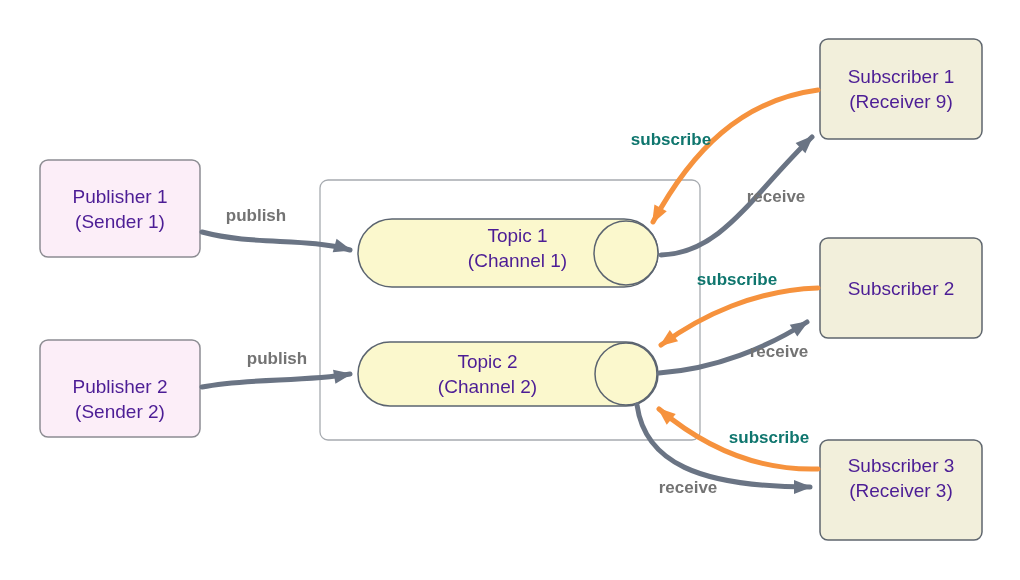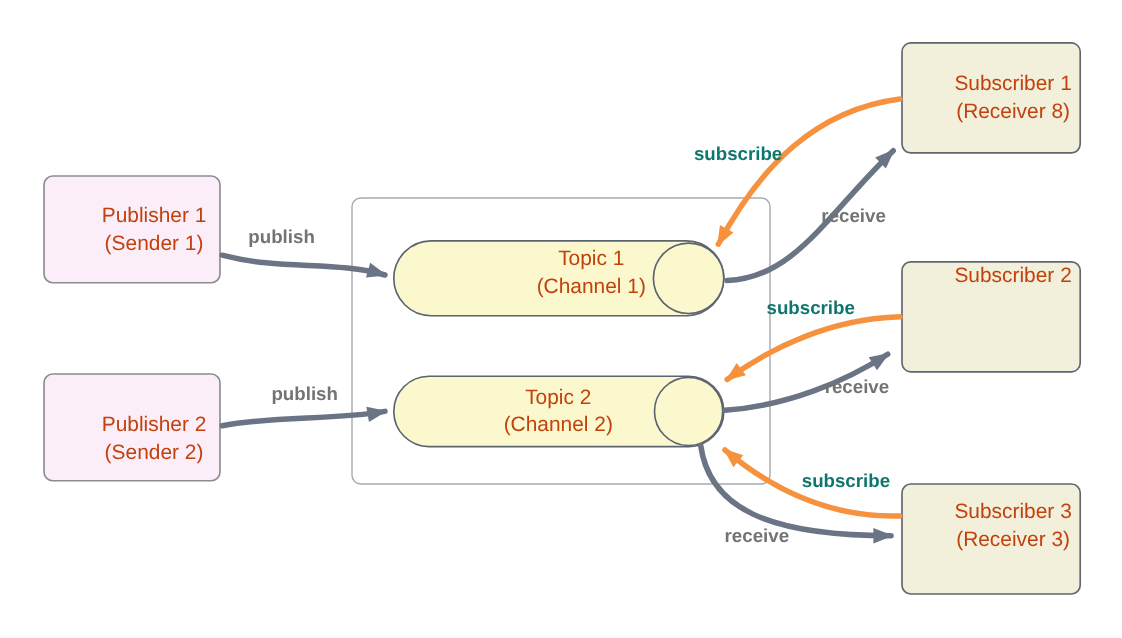--- a/index.html
+++ b/index.html
@@ -22,23 +22,22 @@
   }
   .node-label {
     position: absolute;
     display: flex;
     flex-direction: column;
     align-items: center;
     justify-content: center;
     text-align: center;
     font-size: 19px;
     line-height: 25px;
-    color: #c2410c;
+    color: #4c1d95;
     pointer-events: none;
-    margin-left: 20px;
   }
   .edge-label {
     position: absolute;
     transform: translate(-50%, -50%);
     font-weight: bold;
     font-size: 17px;
     white-space: nowrap;
     pointer-events: none;
   }
   .edge-label.dark { color: #737373; }
@@ -100,23 +99,23 @@
     <span>Topic 1</span>
     <span>(Channel 1)</span>
   </div>
   <div class="node-label" style="left:344px; top:342px; width:287px; height:64px;align-items:center;">
     <span>Topic 2</span>
     <span>(Channel 2)</span>
   </div>
 
   <div class="node-label" style="left:820px; top:39px; width:162px; height:100px;">
     <span>Subscriber 1</span>
-    <span>(Receiver 8)</span>
+    <span>(Receiver 9)</span>
   </div>
-  <div class="node-label" style="left:820px; top:238px; width:162px; height:100px;justify-content:space-between;">
+  <div class="node-label" style="left:820px; top:238px; width:162px; height:100px;">
     <span>Subscriber 2</span>
   </div>
   <div class="node-label" style="left:820px; top:440px; width:162px; height:76px;">
     <span>Subscriber 3</span>
     <span>(Receiver 3)</span>
   </div>
 
   <div class="edge-label dark" style="left:256px; top:216px;">publish</div>
   <div class="edge-label dark" style="left:277px; top:359px;">publish</div>
   <div class="edge-label gray" style="left:671px; top:140px;">subscribe</div>

